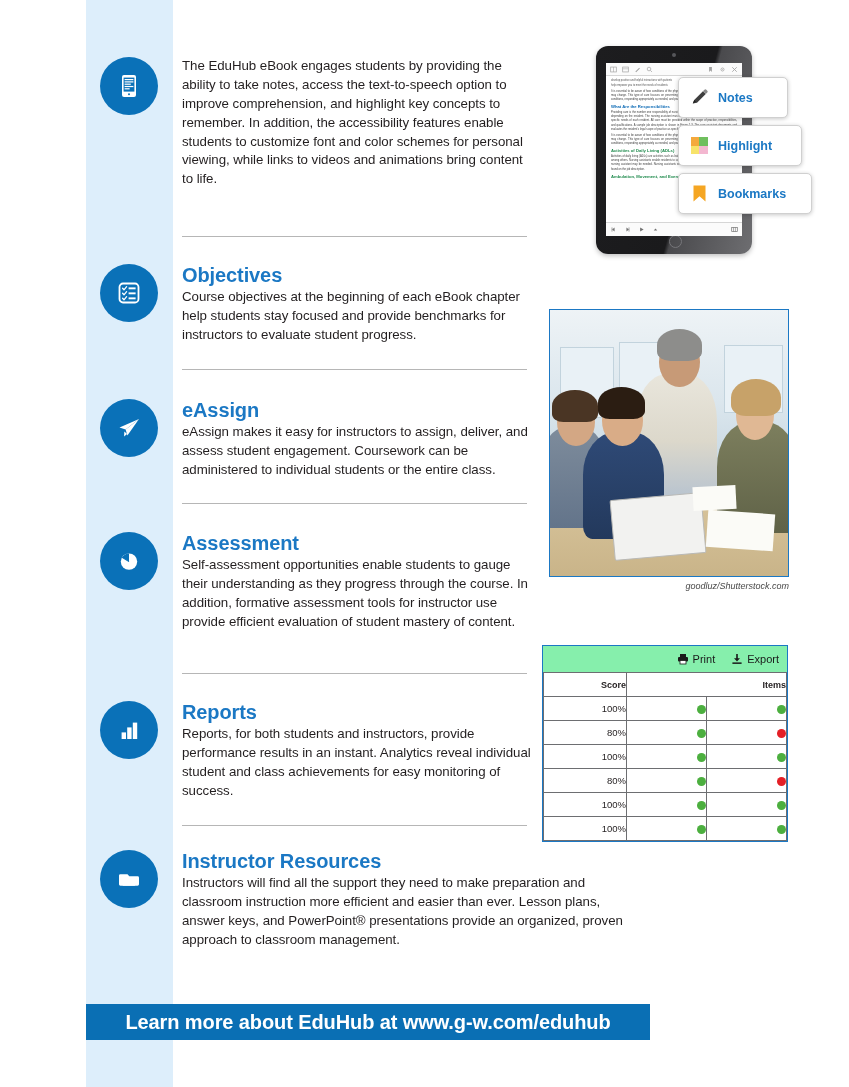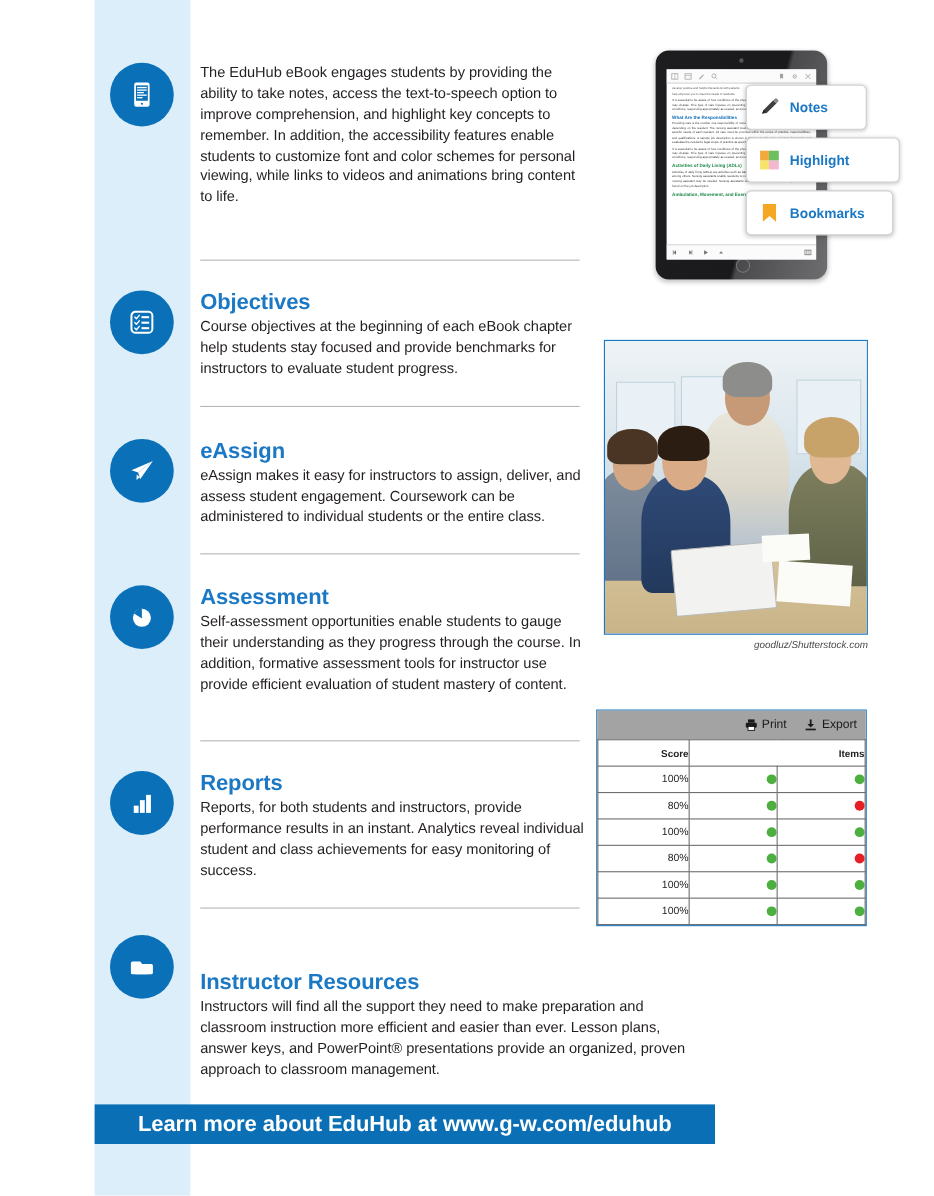--- a/index.html
+++ b/index.html
@@ -50,21 +50,21 @@
     align-items: center;
     justify-content: center;
   }
   .feature-icon svg { display: block; }
   .feature-body {
     position: absolute;
     left: 182px;
     top: 0;
     width: 352px;
   }
-  .feature-body.wide { width: 460px; margin-top: 32px; }
+  .feature-body.wide { width: 460px; }
   .feature-title {
     font-size: 20px;
     font-weight: bold;
     color: #1b78c4;
     line-height: 1.12;
     margin: 0 0 2px 0;
     letter-spacing: -0.1px;
   }
   .feature-text {
     font-size: 13.3px;
@@ -198,21 +198,21 @@
     justify-content: center;
     flex: none;
   }
   .float-card .fc-label {
     font-size: 12.5px;
     font-weight: bold;
     color: #1b78c4;
     white-space: nowrap;
   }
   #card-notes     { left: 82px;  top: 31px;  width: 110px; height: 41px; }
-  #card-highlight { left: 82px;  top: 79px;  width: 140px; height: 41px; }
+  #card-highlight { left: 82px;  top: 79px;  width: 124px; height: 41px; }
   #card-bookmarks { left: 82px;  top: 127px; width: 134px; height: 41px; }
 
   .swatch-grid {
     width: 17px; height: 17px;
     display: grid;
     grid-template-columns: 1fr 1fr;
     grid-template-rows: 1fr 1fr;
   }
 
   
@@ -253,21 +253,21 @@
   #reports-table {
     position: absolute;
     left: 542px;
     top: 645px;
     width: 246px;
     border: 1px solid #1b78c4;
     box-sizing: border-box;
     background: #ffffff;
   }
   .rt-toolbar {
-    background: #a3a3a3;
+    background: #86efac;
     height: 26px;
     display: flex;
     align-items: center;
     justify-content: flex-end;
     padding-right: 8px;
     box-sizing: border-box;
   }
   .rt-btn {
     display: flex;
     align-items: center;

